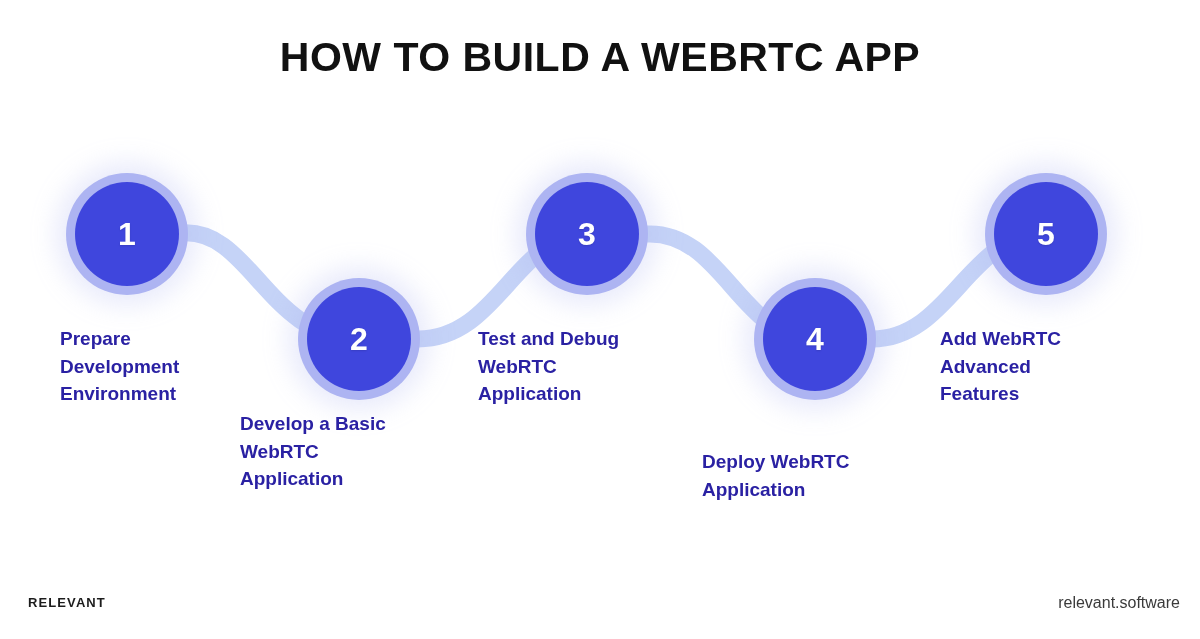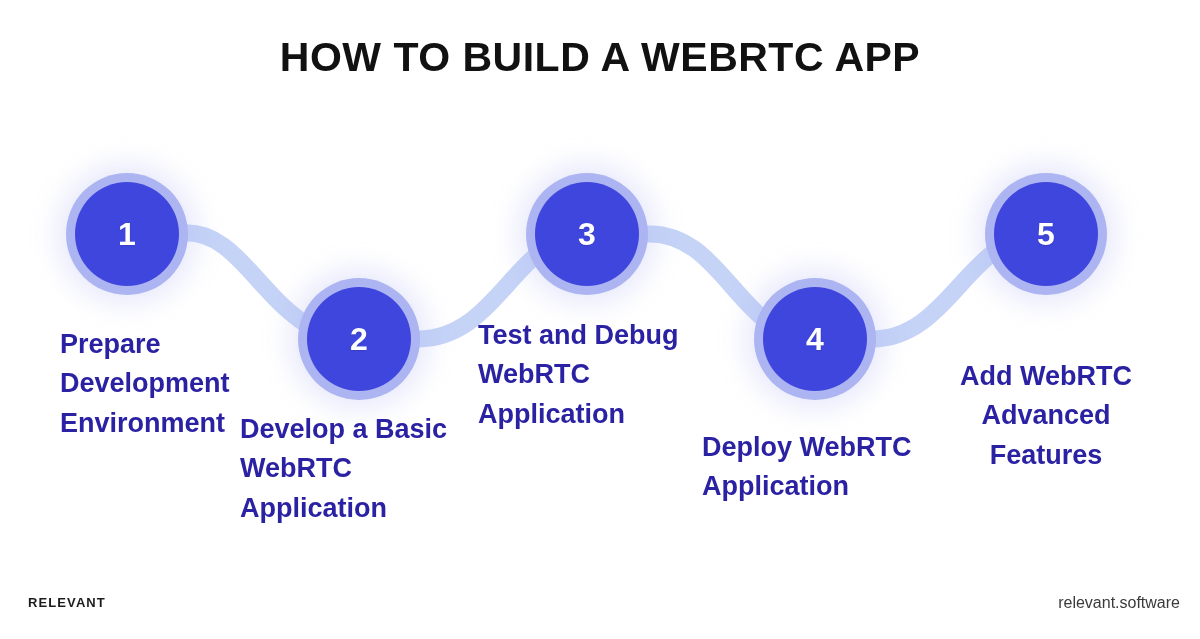--- a/index.html
+++ b/index.html
@@ -77,28 +77,28 @@
     font-size:32px;
     font-weight:bold;
     line-height:1;
     font-family:"Liberation Sans", sans-serif;
     text-shadow:0 1px 2px rgba(0,0,0,0.12);
   }
 
   .step-label {
     position:absolute;
     color:#2a21a3;
-    font-size:27px;
+    font-size:19px;
     font-weight:bold;
     line-height:1.46;
     font-family:"Liberation Sans", sans-serif;
     white-space:pre-line;
   }
 
-  .label-center { text-align:center;margin-top:32px; }
+  .label-center { text-align:left; }
   .label-left   { text-align:left; }
 
   
   #footer-brand {
     position:absolute;
     left:28px;
     top:595px;
     font-size:13px;
     font-weight:bold;
     letter-spacing:1.1px;
@@ -155,32 +155,32 @@
 WebRTC
 Application</div>
     </div>
 
     <div class="step">
       <div class="bubble" style="left:526px; top:173px;">
         <div class="bubble-core">
           <span class="bubble-num">3</span>
         </div>
       </div>
-      <div class="step-label label-left" style="left:478px; top:316px; width:240px;">Test and Debug
+      <div class="step-label label-left" style="left:478px; top:325px; width:240px;">Test and Debug
 WebRTC
 Application</div>
     </div>
 
     <div class="step">
       <div class="bubble" style="left:754px; top:278px;">
         <div class="bubble-core">
           <span class="bubble-num">4</span>
         </div>
       </div>
-      <div class="step-label label-left" style="left:702px; top:428px; width:250px;">Deploy WebRTC
+      <div class="step-label label-left" style="left:702px; top:448px; width:250px;">Deploy WebRTC
 Application</div>
     </div>
 
     <div class="step">
       <div class="bubble" style="left:985px; top:173px;">
         <div class="bubble-core">
           <span class="bubble-num">5</span>
         </div>
       </div>
       <div class="step-label label-center" style="left:940px; top:325px; width:212px;">Add WebRTC

